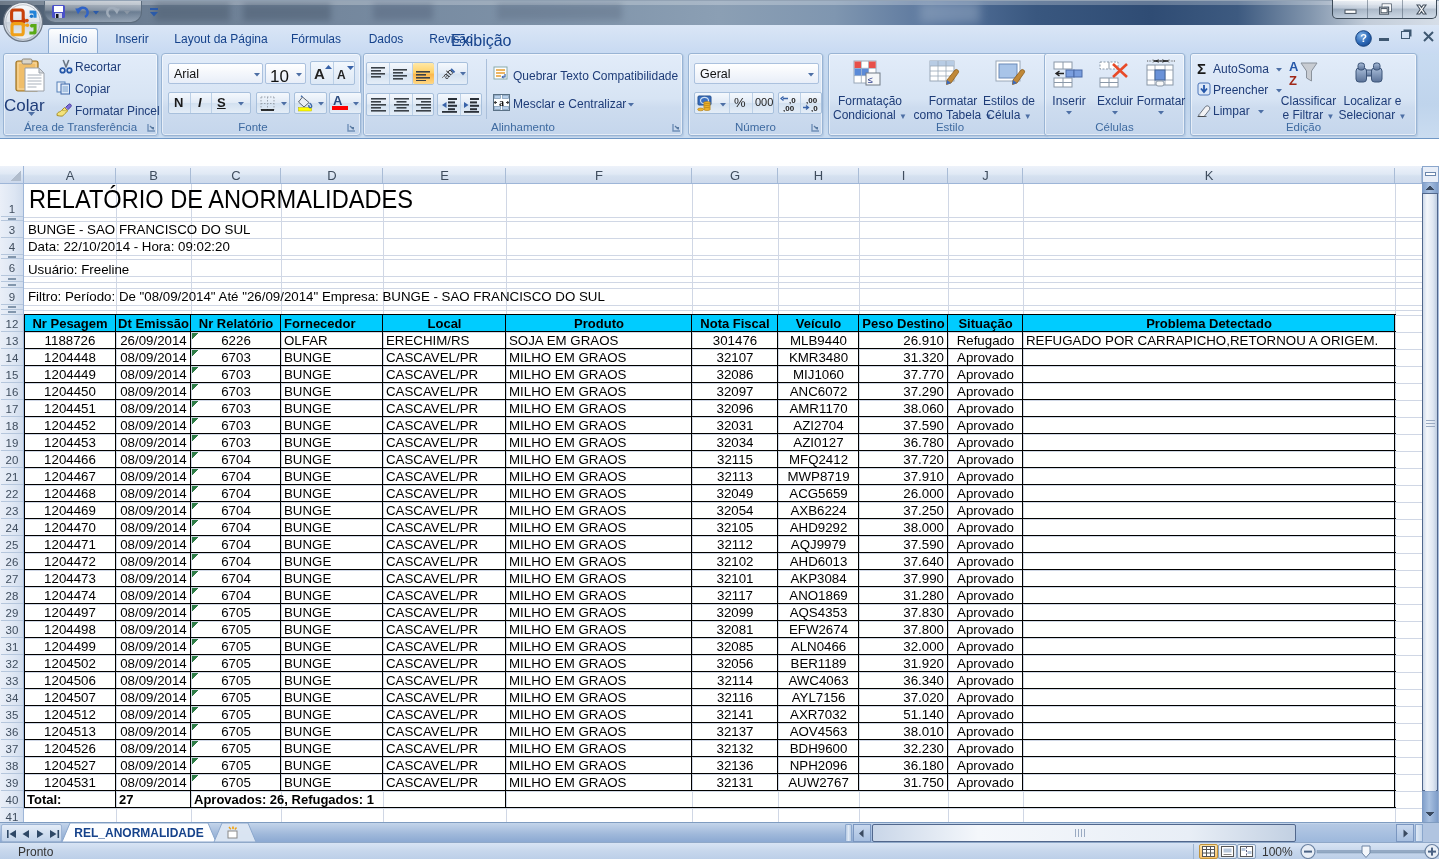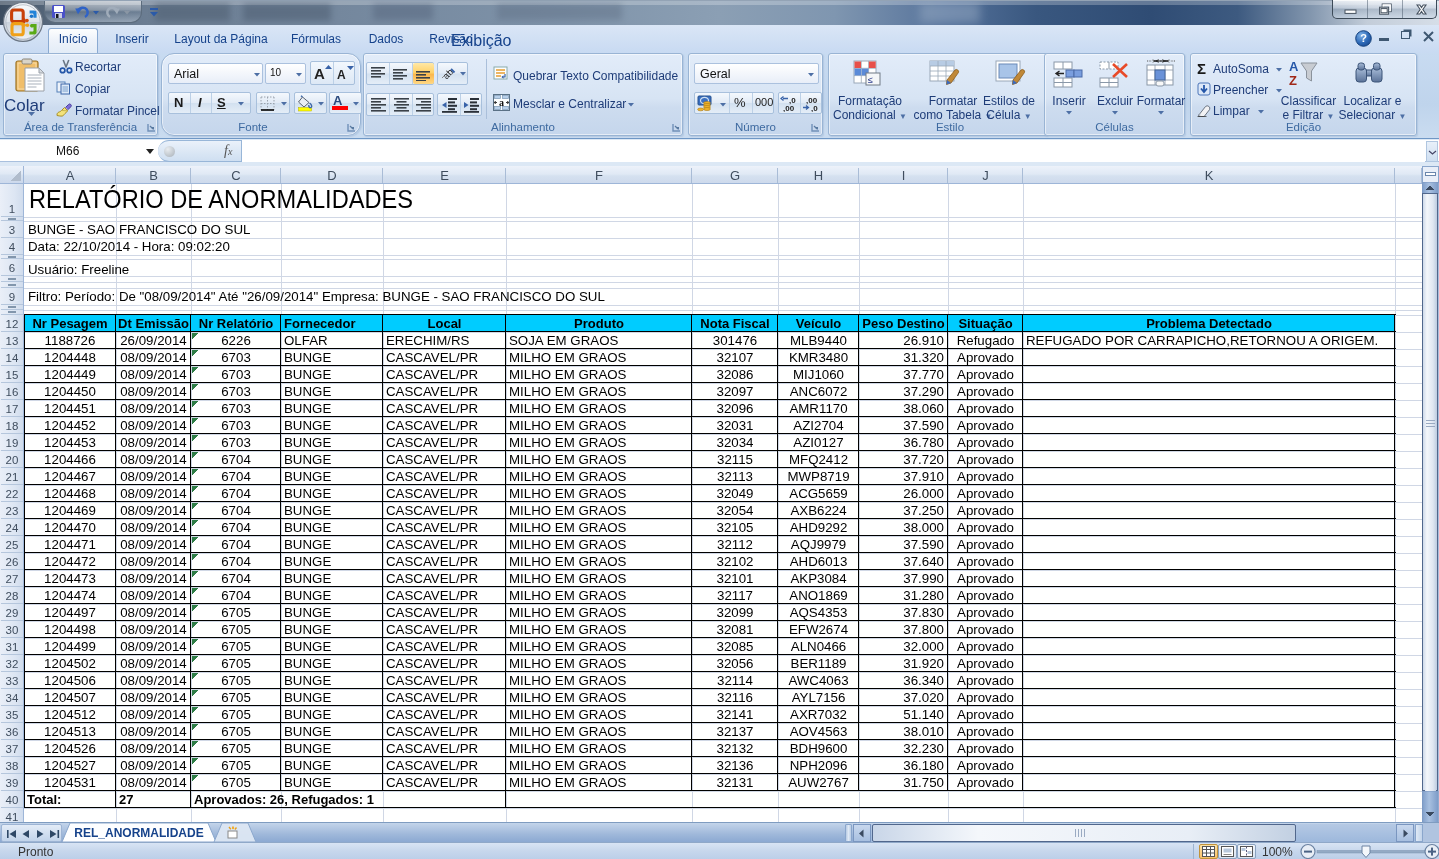--- a/index.html
+++ b/index.html
@@ -159,29 +159,29 @@
 <path d="M6.5 8.5 L12.8 8.8" stroke="#c0aa40" stroke-width=".8"></path>
         </svg>
         <div class="abs" style="left:71px;top:50px;font-size:12px;color:#1e3c78;">Formatar Pincel</div>
         <svg class="abs" style="left:143px;top:69px;" width="10" height="10" viewBox="0 0 10 10">
           <path d="M1 1 L1 8 L8 8" fill="none" stroke="#7191b8" stroke-width="1.4"></path>
           <path d="M4 4 h3 v3 z" fill="#5a7ba2"></path>
           <path d="M3 3 l3 3" stroke="#5a7ba2" stroke-width="1.2"></path>
         </svg>
         <div class="abs" style="left:0;top:67px;width:153px;height:14px;text-align:center;font-size:11.5px;color:#3e6aa0;">Área de Transferência</div>
       </div>
-      <div class="abs" style="left:161px;top:0px;width:200px;height:83px;border:1px solid #99b4d4;border-radius:13px;background:linear-gradient(180deg,#e2ecf9 0%,#d7e4f4 55%,#cddcef 66%,#c5d6ec 100%);box-shadow:inset 0 0 0 1px rgba(255,255,255,.55), 1px 1px 1px rgba(120,150,190,.25);">
+      <div class="abs" style="left:161px;top:0px;width:200px;height:83px;border:1px solid #99b4d4;border-radius:4px;background:linear-gradient(180deg,#e2ecf9 0%,#d7e4f4 55%,#cddcef 66%,#c5d6ec 100%);box-shadow:inset 0 0 0 1px rgba(255,255,255,.55), 1px 1px 1px rgba(120,150,190,.25);">
         <div class="abs" style="left:6px;top:9px;width:95px;height:21px;background:linear-gradient(180deg,#fff,#e8eef8);border:1px solid #abc1de;border-radius:2px;">
 <div class="abs" style="left:5px;top:3px;font-size:12.5px;color:#111;">Arial</div>
 <svg class="abs" style="left:84px;top:8px;" width="8" height="6" viewBox="0 0 8 6">
             <path d="M1 1 h6 l-3 3.6 z" fill="#4d6fa5"></path>
           </svg>
         </div>
         <div class="abs" style="left:103px;top:9px;width:41px;height:21px;background:linear-gradient(180deg,#fff,#e8eef8);border:1px solid #abc1de;border-radius:2px;">
-<div class="abs" style="left:4px;top:3px;font-size:10px;color:#111;text-align:center;">10</div>
+<div class="abs" style="left:4px;top:3px;font-size:17px;color:#111;text-align:center;">10</div>
 <svg class="abs" style="left:29px;top:8px;" width="8" height="6" viewBox="0 0 8 6">
             <path d="M1 1 h6 l-3 3.6 z" fill="#4d6fa5"></path>
           </svg>
         </div>
         <div class="abs" style="left:148px;top:7px;width:45px;height:24px;border:1px solid #a8c0dc;border-radius:2px;background:linear-gradient(180deg,#f2f7fd,#dde8f5);">
 <div class="abs" style="left:22px;top:0;width:1px;height:22px;background:#bcd0e6;"></div>
 <div class="abs" style="left:3px;top:3px;font-size:15px;font-weight:bold;color:#222;">A</div>
 <svg class="abs" style="left:14px;top:3px;" width="7" height="6" viewBox="0 0 7 6">
             <path d="M3.5 0 L7 4 L0 4 Z" fill="#3862a8"></path>
           </svg>
@@ -517,36 +517,20 @@
 <rect x="17.5" y="8" width="10.5" height="14" rx="3" fill="url(#bino)" stroke="#3c5478" stroke-width="1"></rect>
 <rect x="4" y="3" width="6.5" height="7" rx="2.5" fill="url(#bino)" stroke="#3c5478" stroke-width="1"></rect>
 <rect x="19.5" y="3" width="6.5" height="7" rx="2.5" fill="url(#bino)" stroke="#3c5478" stroke-width="1"></rect>
 <rect x="12.5" y="10" width="5" height="6" fill="url(#bino)" stroke="#3c5478" stroke-width="1"></rect>
         </svg>
         <div class="abs" style="left:129px;top:40px;width:105px;text-align:center;font-size:12px;color:#1e3c78;">Localizar e</div>
         <div class="abs" style="left:129px;top:54px;width:105px;text-align:center;font-size:12px;color:#1e3c78;">Selecionar <span style="font-size:8px;color:#4d6fa5;">▼</span></div>
         <div class="abs" style="left:0;top:67px;width:225px;height:14px;text-align:center;font-size:11.5px;color:#3e6aa0;">Edição</div>
       </div>
     </div>
-<div class="abs" style="left:0;top:139px;width:1439px;height:27px;background:#dce8f5;">
- <div class="abs" style="left:0;top:1px;width:1439px;height:22px;background:#fff;border-bottom:1px solid #a9c0de;"></div>
- <div class="abs" style="left:56px;top:5px;width:80px;font-size:12px;color:#111;">M66</div>
- <svg class="abs" style="left:145px;top:9px;" width="10" height="7" viewBox="0 0 10 7">
-        <path d="M1 1 h8 l-4 5 z" fill="#222"></path>
-      </svg>
- <div class="abs" style="left:158px;top:1px;width:84px;height:22px;border:1px solid #98b6d8;border-left:none;border-radius:11px 0 0 11px;background:linear-gradient(180deg,#eaf1fa,#cfdff1);">
-  <div class="abs" style="left:6px;top:5px;width:11px;height:11px;border-radius:50%;background:radial-gradient(circle at 35% 30%,#e8ecf0,#a8b0b8);"></div>
-  <div class="abs" style="left:66px;top:2px;font-size:14px;font-style:italic;font-family:'Liberation Serif',serif;color:#555;">f<span style="font-size:10px;">x</span></div>
- </div>
- <div class="abs" style="left:242px;top:1px;width:1183px;height:22px;background:#fff;"></div>
- <div class="abs" style="left:1426px;top:2px;width:12px;height:21px;background:linear-gradient(180deg,#e8f0fa,#cfdff1);border:1px solid #b0c6e0;"></div>
- <svg class="abs" style="left:1428px;top:11px;" width="9" height="6" viewBox="0 0 9 6">
-        <path d="M1 1 L4.5 4 L8 1" fill="none" stroke="#446" stroke-width="1.2"></path>
-      </svg>
-</div>
 <svg class="abs" style="left:0;top:166px;" width="1439" height="656" viewBox="0 0 1439 656" shape-rendering="crispEdges" font-family="Liberation Sans">
       <defs>
         <linearGradient id="colh" x1="0" y1="0" x2="0" y2="1">
           <stop offset="0%" stop-color="#edf2fa"></stop>
           <stop offset="45%" stop-color="#e0e9f5"></stop>
           <stop offset="55%" stop-color="#d5e1f0"></stop>
           <stop offset="100%" stop-color="#cdd9ec"></stop>
         </linearGradient>
         <linearGradient id="rowh" x1="0" y1="0" x2="1" y2="0">
           <stop offset="0%" stop-color="#eaeff8"></stop>

